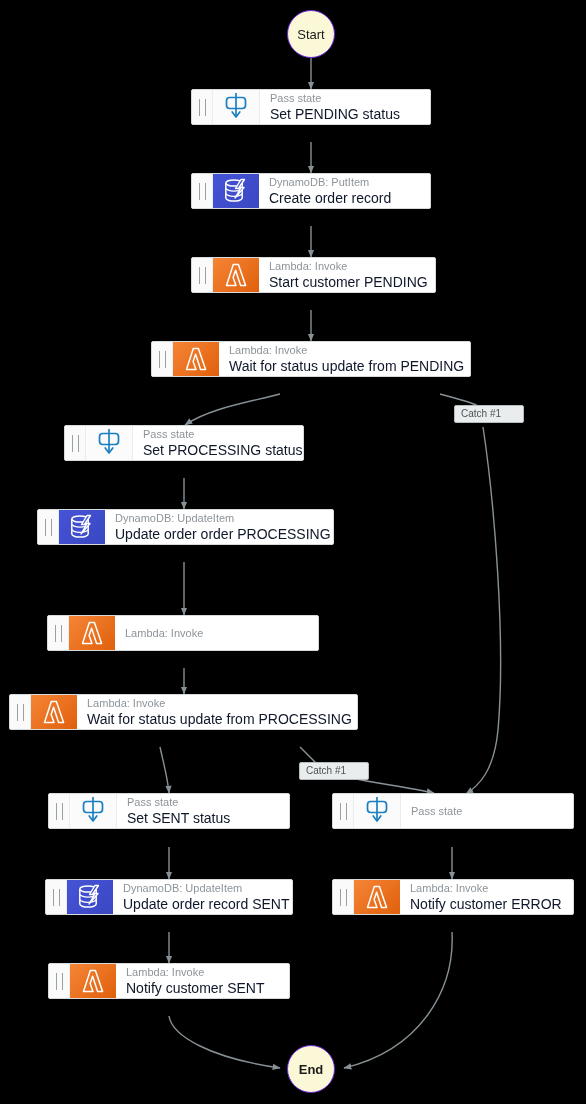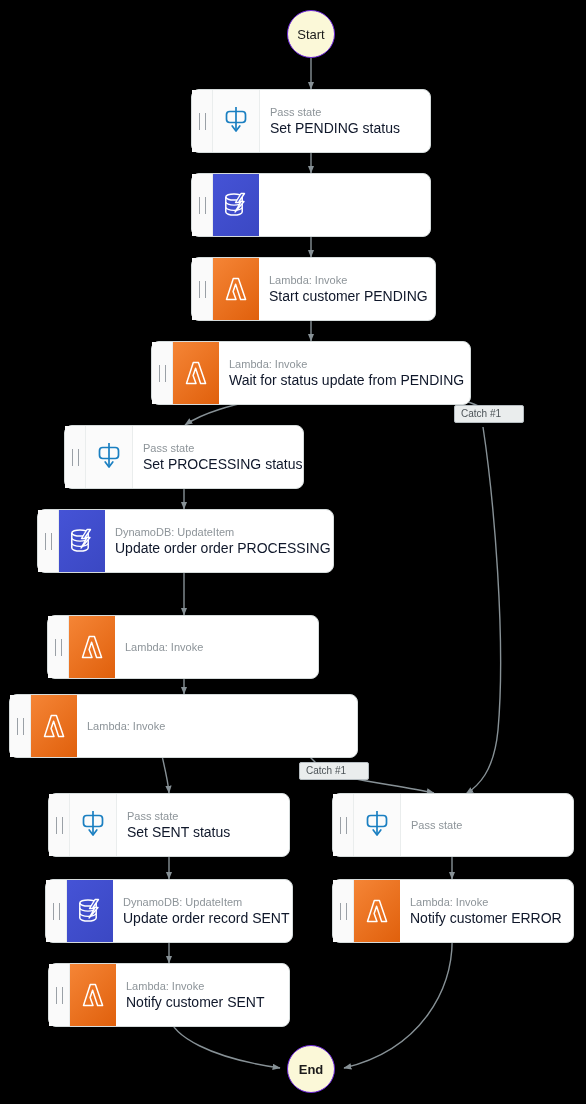--- a/index.html
+++ b/index.html
@@ -36,28 +36,29 @@
     align-items: center;
     justify-content: center;
     font-size: 13px;
     color: #1b1b1b;
     box-sizing: border-box;
   }
 
   
   .state {
     position: absolute;
-    height: 64px;
+    height: 36px;
     background: #ffffff;
     border: 1px solid #d5dbdb;
-    border-radius: 8px;
+    border-radius: 2px;
     box-sizing: border-box;
     display: flex;
     align-items: stretch;
     box-shadow: 0 1px 1px rgba(0,0,0,0.10);
+    justify-content: space-between;
   }
   .grip {
     width: 20px;
     flex: 0 0 20px;
     background: #fafafa;
     border-right: 1px solid #eaeded;
     display: flex;
     align-items: center;
     justify-content: center;
   }
@@ -199,20 +200,24 @@
       </div>
     <div class="icon-cell dynamodb">
       <svg width="28" height="30" viewBox="0 0 28 30">
         <ellipse cx="12" cy="7" rx="8.2" ry="3.1" fill="none" stroke="#ffffff" stroke-width="1.5"></ellipse>
         <path d="M3.8,7 L3.8,22 C3.8,23.7 7.5,25.1 12,25.1 C16.5,25.1 20.2,23.7 20.2,22 L20.2,7" fill="none" stroke="#ffffff" stroke-width="1.5"></path>
         <path d="M3.8,12 C3.8,13.7 7.5,15.1 12,15.1 C16.5,15.1 20.2,13.7 20.2,12" fill="none" stroke="#ffffff" stroke-width="1.3"></path>
         <path d="M3.8,17.2 C3.8,18.9 7.5,20.3 12,20.3 C16.5,20.3 20.2,18.9 20.2,17.2" fill="none" stroke="#ffffff" stroke-width="1.3"></path>
         <path d="M19,3.5 L13.5,12.5 L18.5,12.5 L13,22 L22,11.5 L17,11.5 L22.5,3.5 z" fill="#4553d6" stroke="#ffffff" stroke-width="1.4" stroke-linejoin="round"></path>
       </svg>
     </div>
+    <div class="labels">
+      <div class="svc">DynamoDB: PutItem</div>
+      <div class="nm">Create order record</div>
+    </div>
   </div>
 
   <div class="state" style="left:191px; top:257px; width:245px;">
     <div class="grip">
         <span></span>
       </div>
     <div class="icon-cell lambda">
       <svg width="28" height="30" viewBox="0 0 28 30">
         <path d="M4.5,25.5 L11.3,4.5 L16.4,4.5 L23.6,25.5 L18.6,25.5 L13.6,10.2 L11.1,17.6 L14,25.5 z" fill="none" stroke="#ffffff" stroke-width="1.5" stroke-linejoin="round"></path>
       </svg>
@@ -296,20 +301,21 @@
     <div class="grip">
         <span></span>
       </div>
     <div class="icon-cell lambda">
       <svg width="28" height="30" viewBox="0 0 28 30">
         <path d="M4.5,25.5 L11.3,4.5 L16.4,4.5 L23.6,25.5 L18.6,25.5 L13.6,10.2 L11.1,17.6 L14,25.5 z" fill="none" stroke="#ffffff" stroke-width="1.5" stroke-linejoin="round"></path>
       </svg>
     </div>
     <div class="labels">
       <div class="svc">Lambda: Invoke</div>
+      <div class="nm">Wait for status update from PROCESSING</div>
     </div>
   </div>
 
   <div class="catch" style="left:299px; top:762px;">
     <span>Catch #1</span>
   </div>
 
   <div class="state" style="left:48px; top:793px; width:242px;">
     <div class="grip">
         <span></span>

